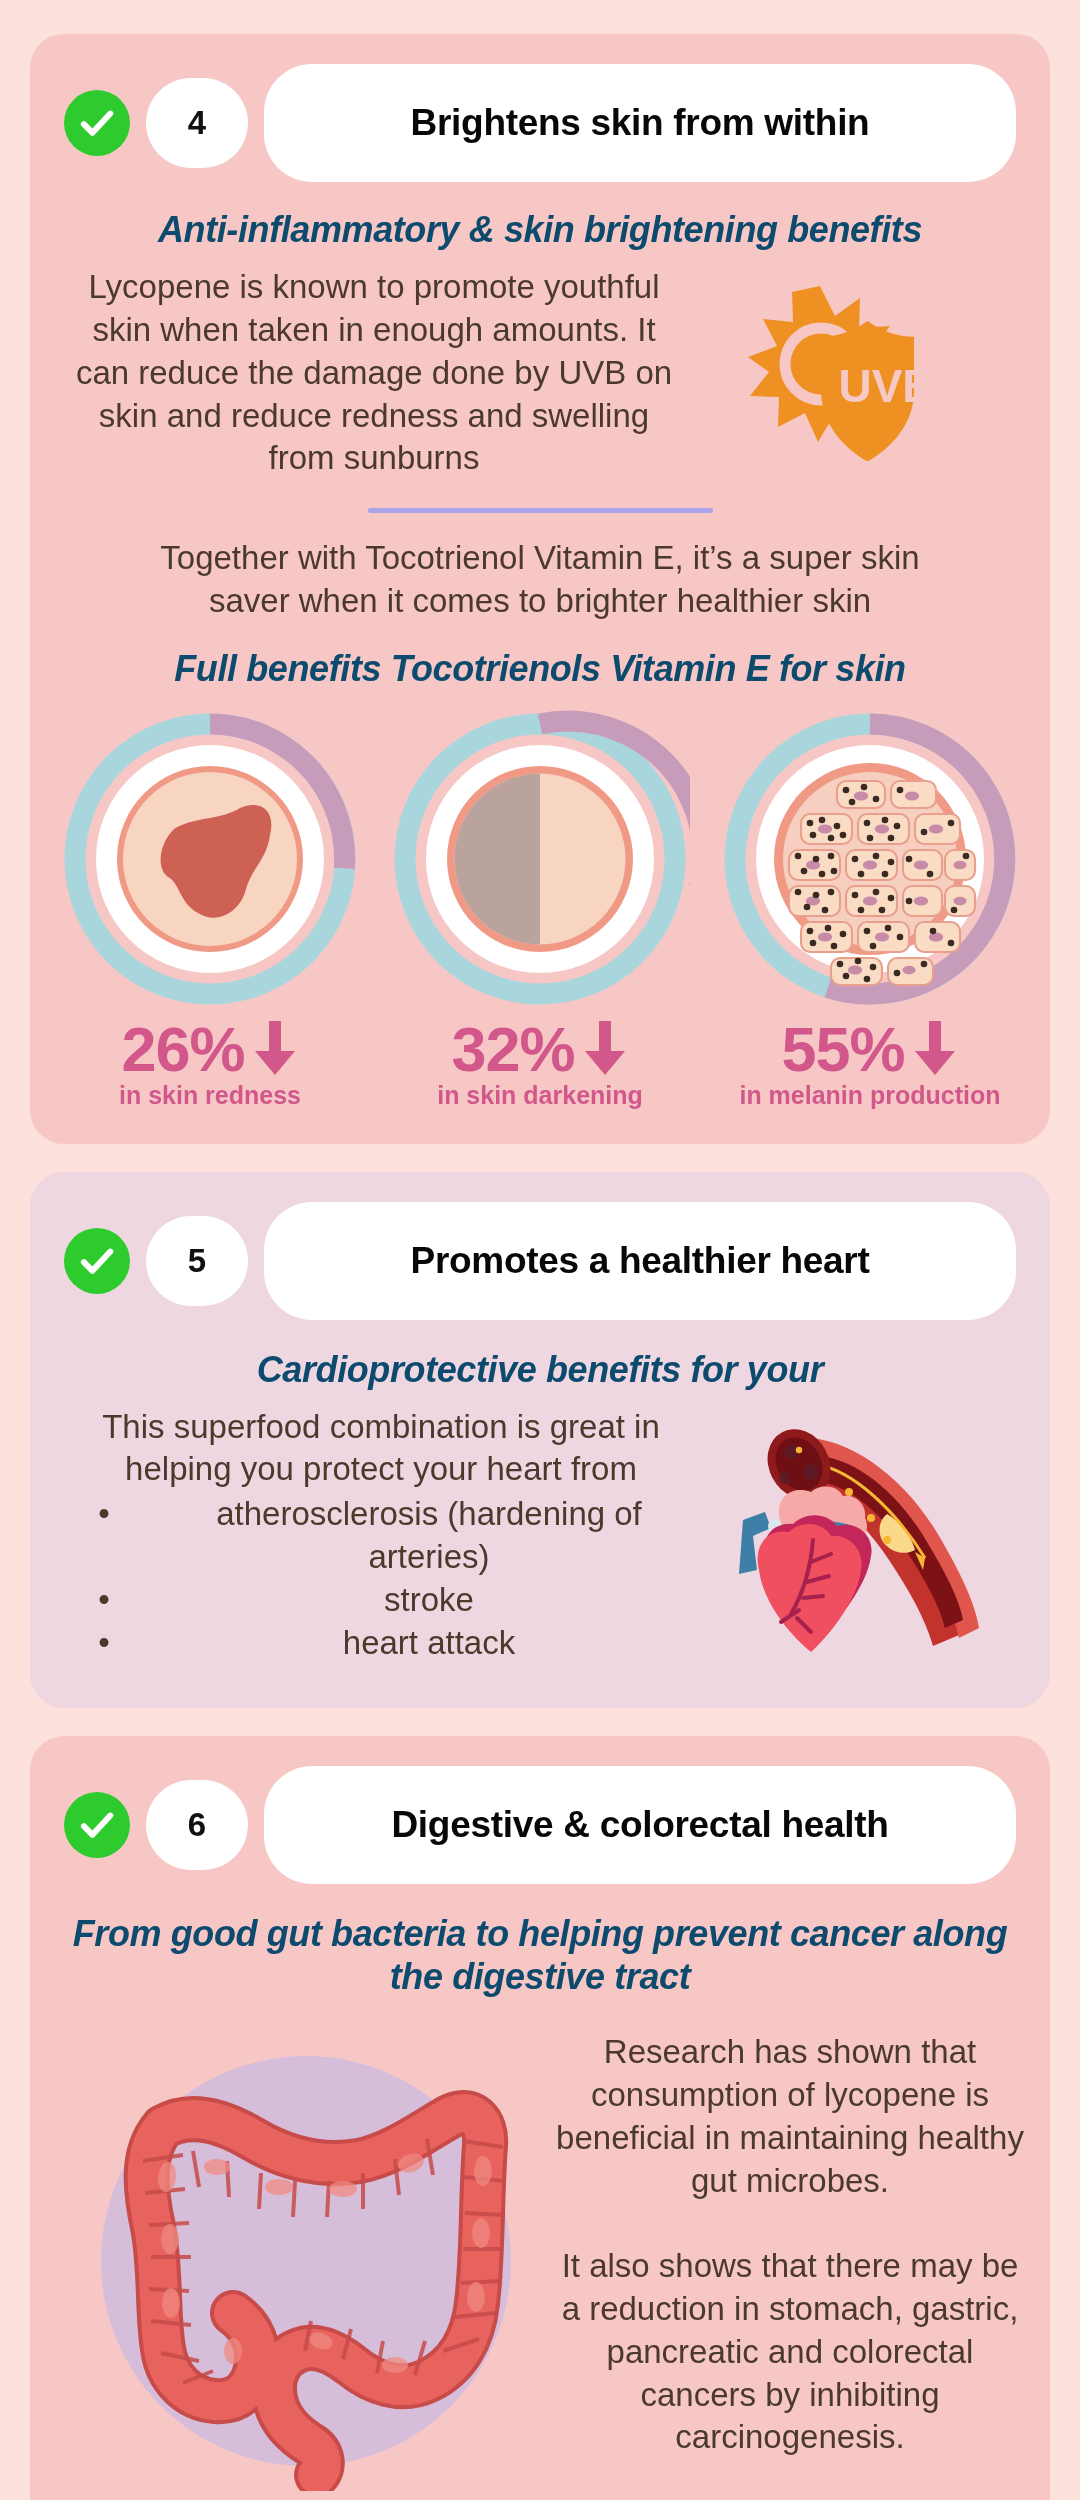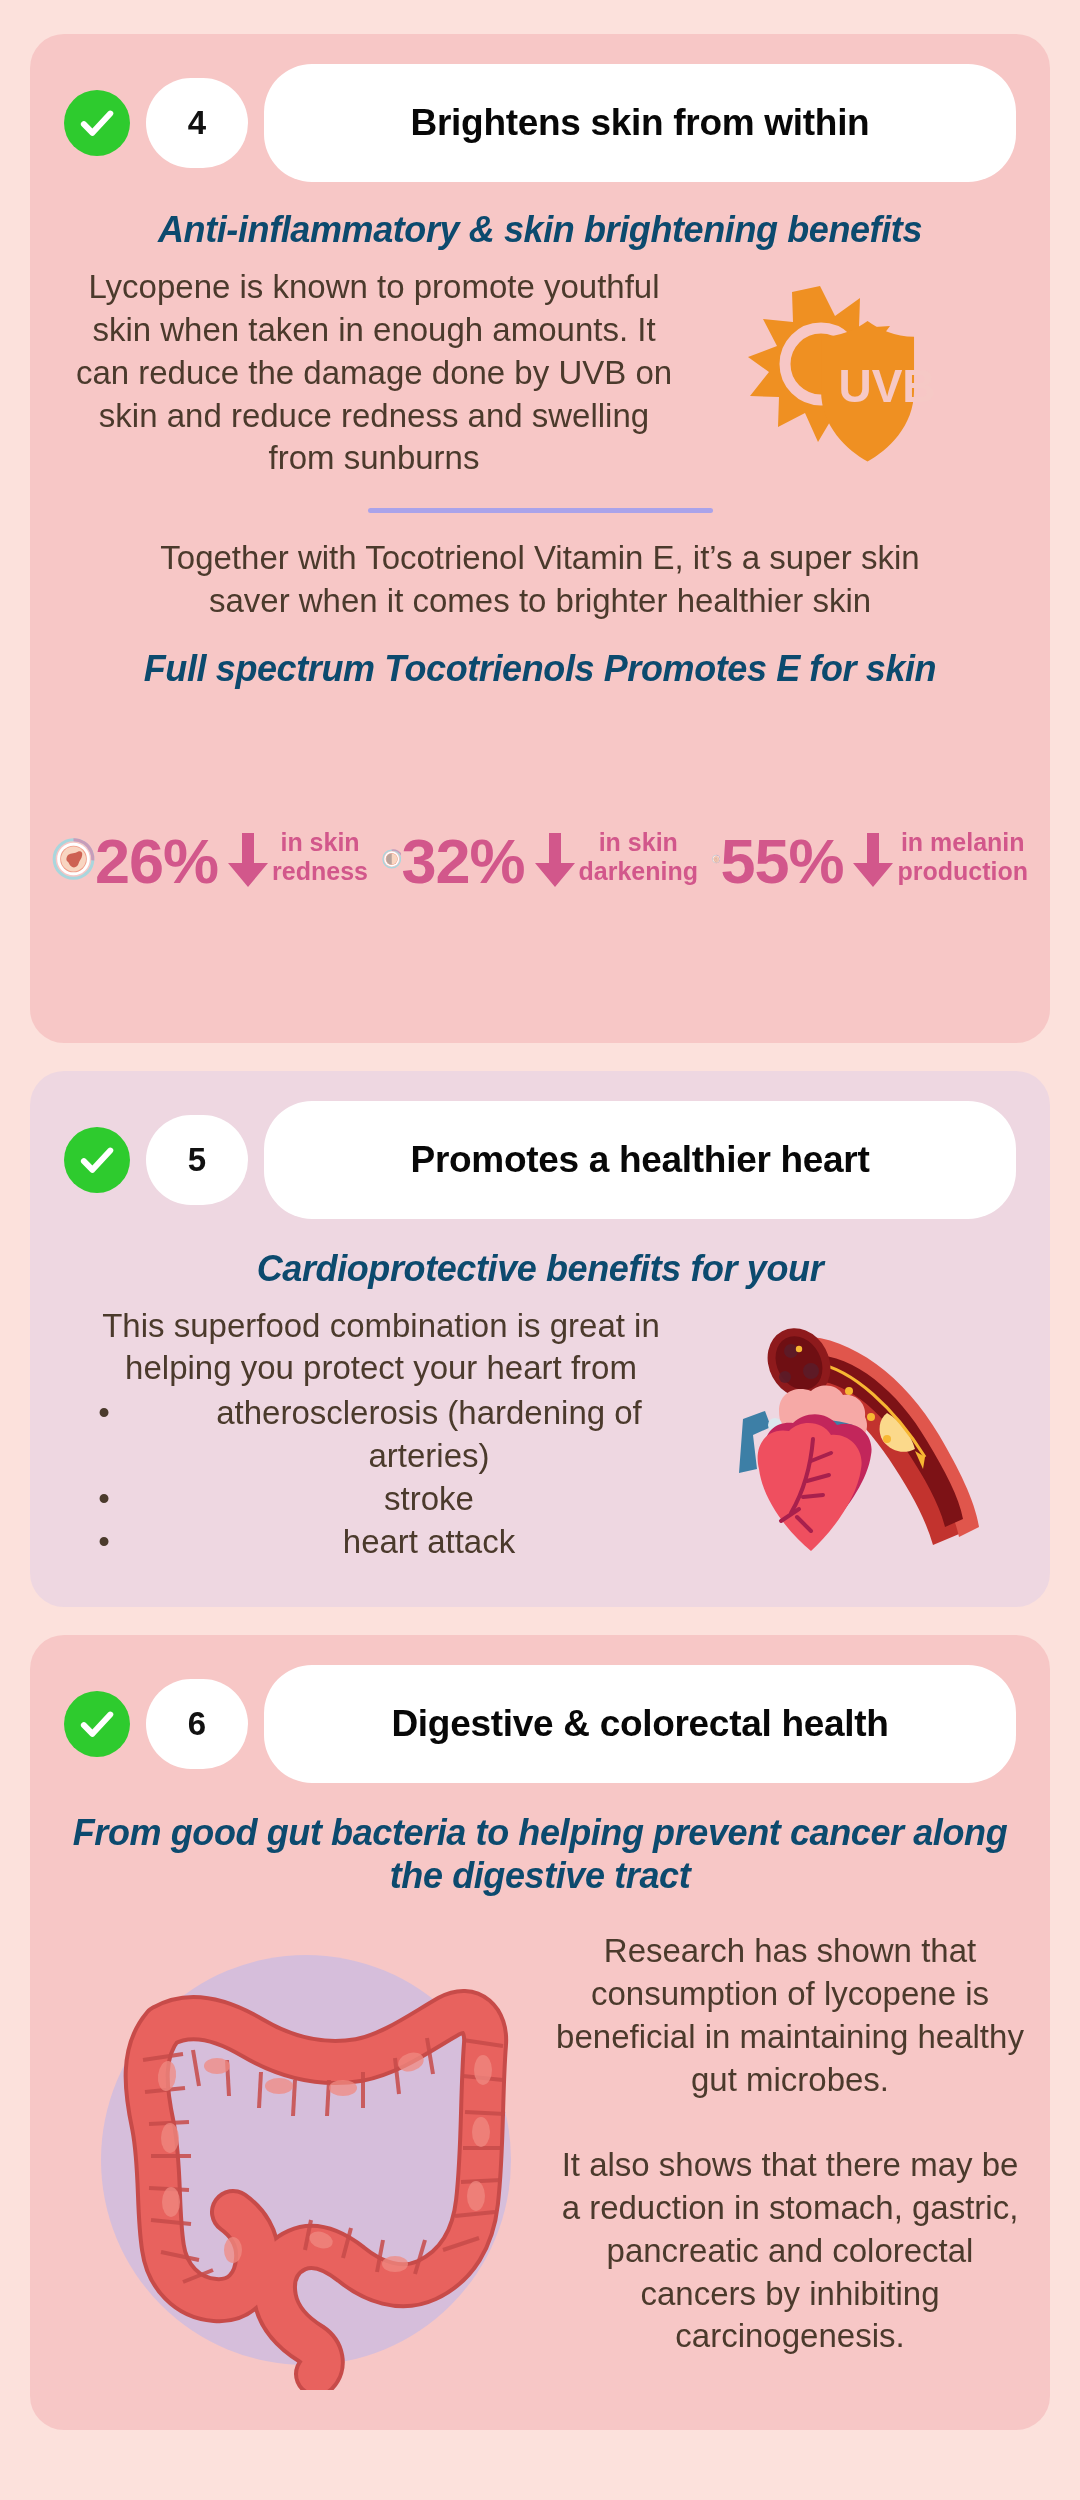--- a/index.html
+++ b/index.html
@@ -94,21 +94,21 @@
   }
   .s4-mid { margin: 24px 110px 16px 110px; text-align: center; }
   .s4-sub2 { margin: 24px 30px 0 30px; }
 
   
   .stats {
     display: flex;
     justify-content: space-between;
     padding: 18px 22px 0 22px;
   }
-  .stat { width: 316px; display: flex; flex-direction: row; align-items: center; }
+  .stat { width: 316px; display: flex; flex-direction: column; align-items: center; }
   .stat-ring { width: 300px; height: 300px; display: block; }
   .stat-num {
     display: flex; align-items: center; justify-content: center;
     gap: 6px;
     margin-top: 4px;
   }
   .stat-num .pct {
     font-size: 63px;
     font-weight: bold;
     color: #d2578b;
@@ -178,21 +178,21 @@
 
           <text x="139" y="118" font-family="Liberation Sans, sans-serif" font-size="46" font-weight="bold" fill="#f6c9c6" text-anchor="middle">UVB</text>
         </svg>
       </div>
     </div>
 
     <div class="divider"></div>
 
     <div class="body-text s4-mid">Together with Tocotrienol Vitamin E, it’s a super skin saver when it comes to brighter healthier skin</div>
 
-    <div class="subtitle s4-sub2">Full spectrum Tocotrienols Promotes E for skin</div>
+    <div class="subtitle s4-sub2">Full benefits Tocotrienols Vitamin E for skin</div>
 
     <div class="stats">
 
       <div class="stat">
         <svg class="stat-ring" viewBox="0 0 100 100" aria-hidden="true">
           <circle cx="50" cy="50" r="45" fill="none" stroke="#a9d6dd" stroke-width="7"></circle>
           <path d="M50 5 A45 45 0 0 1 82.5 81" fill="none" stroke="#c79cba" stroke-width="7" stroke-dasharray="73.6 282.7"></path>
           <circle cx="50" cy="50" r="38" fill="#ffffff"></circle>
           <circle cx="50" cy="50" r="31" fill="#f09a86"></circle>
           <circle cx="50" cy="50" r="29" fill="#f8d5c1"></circle>

